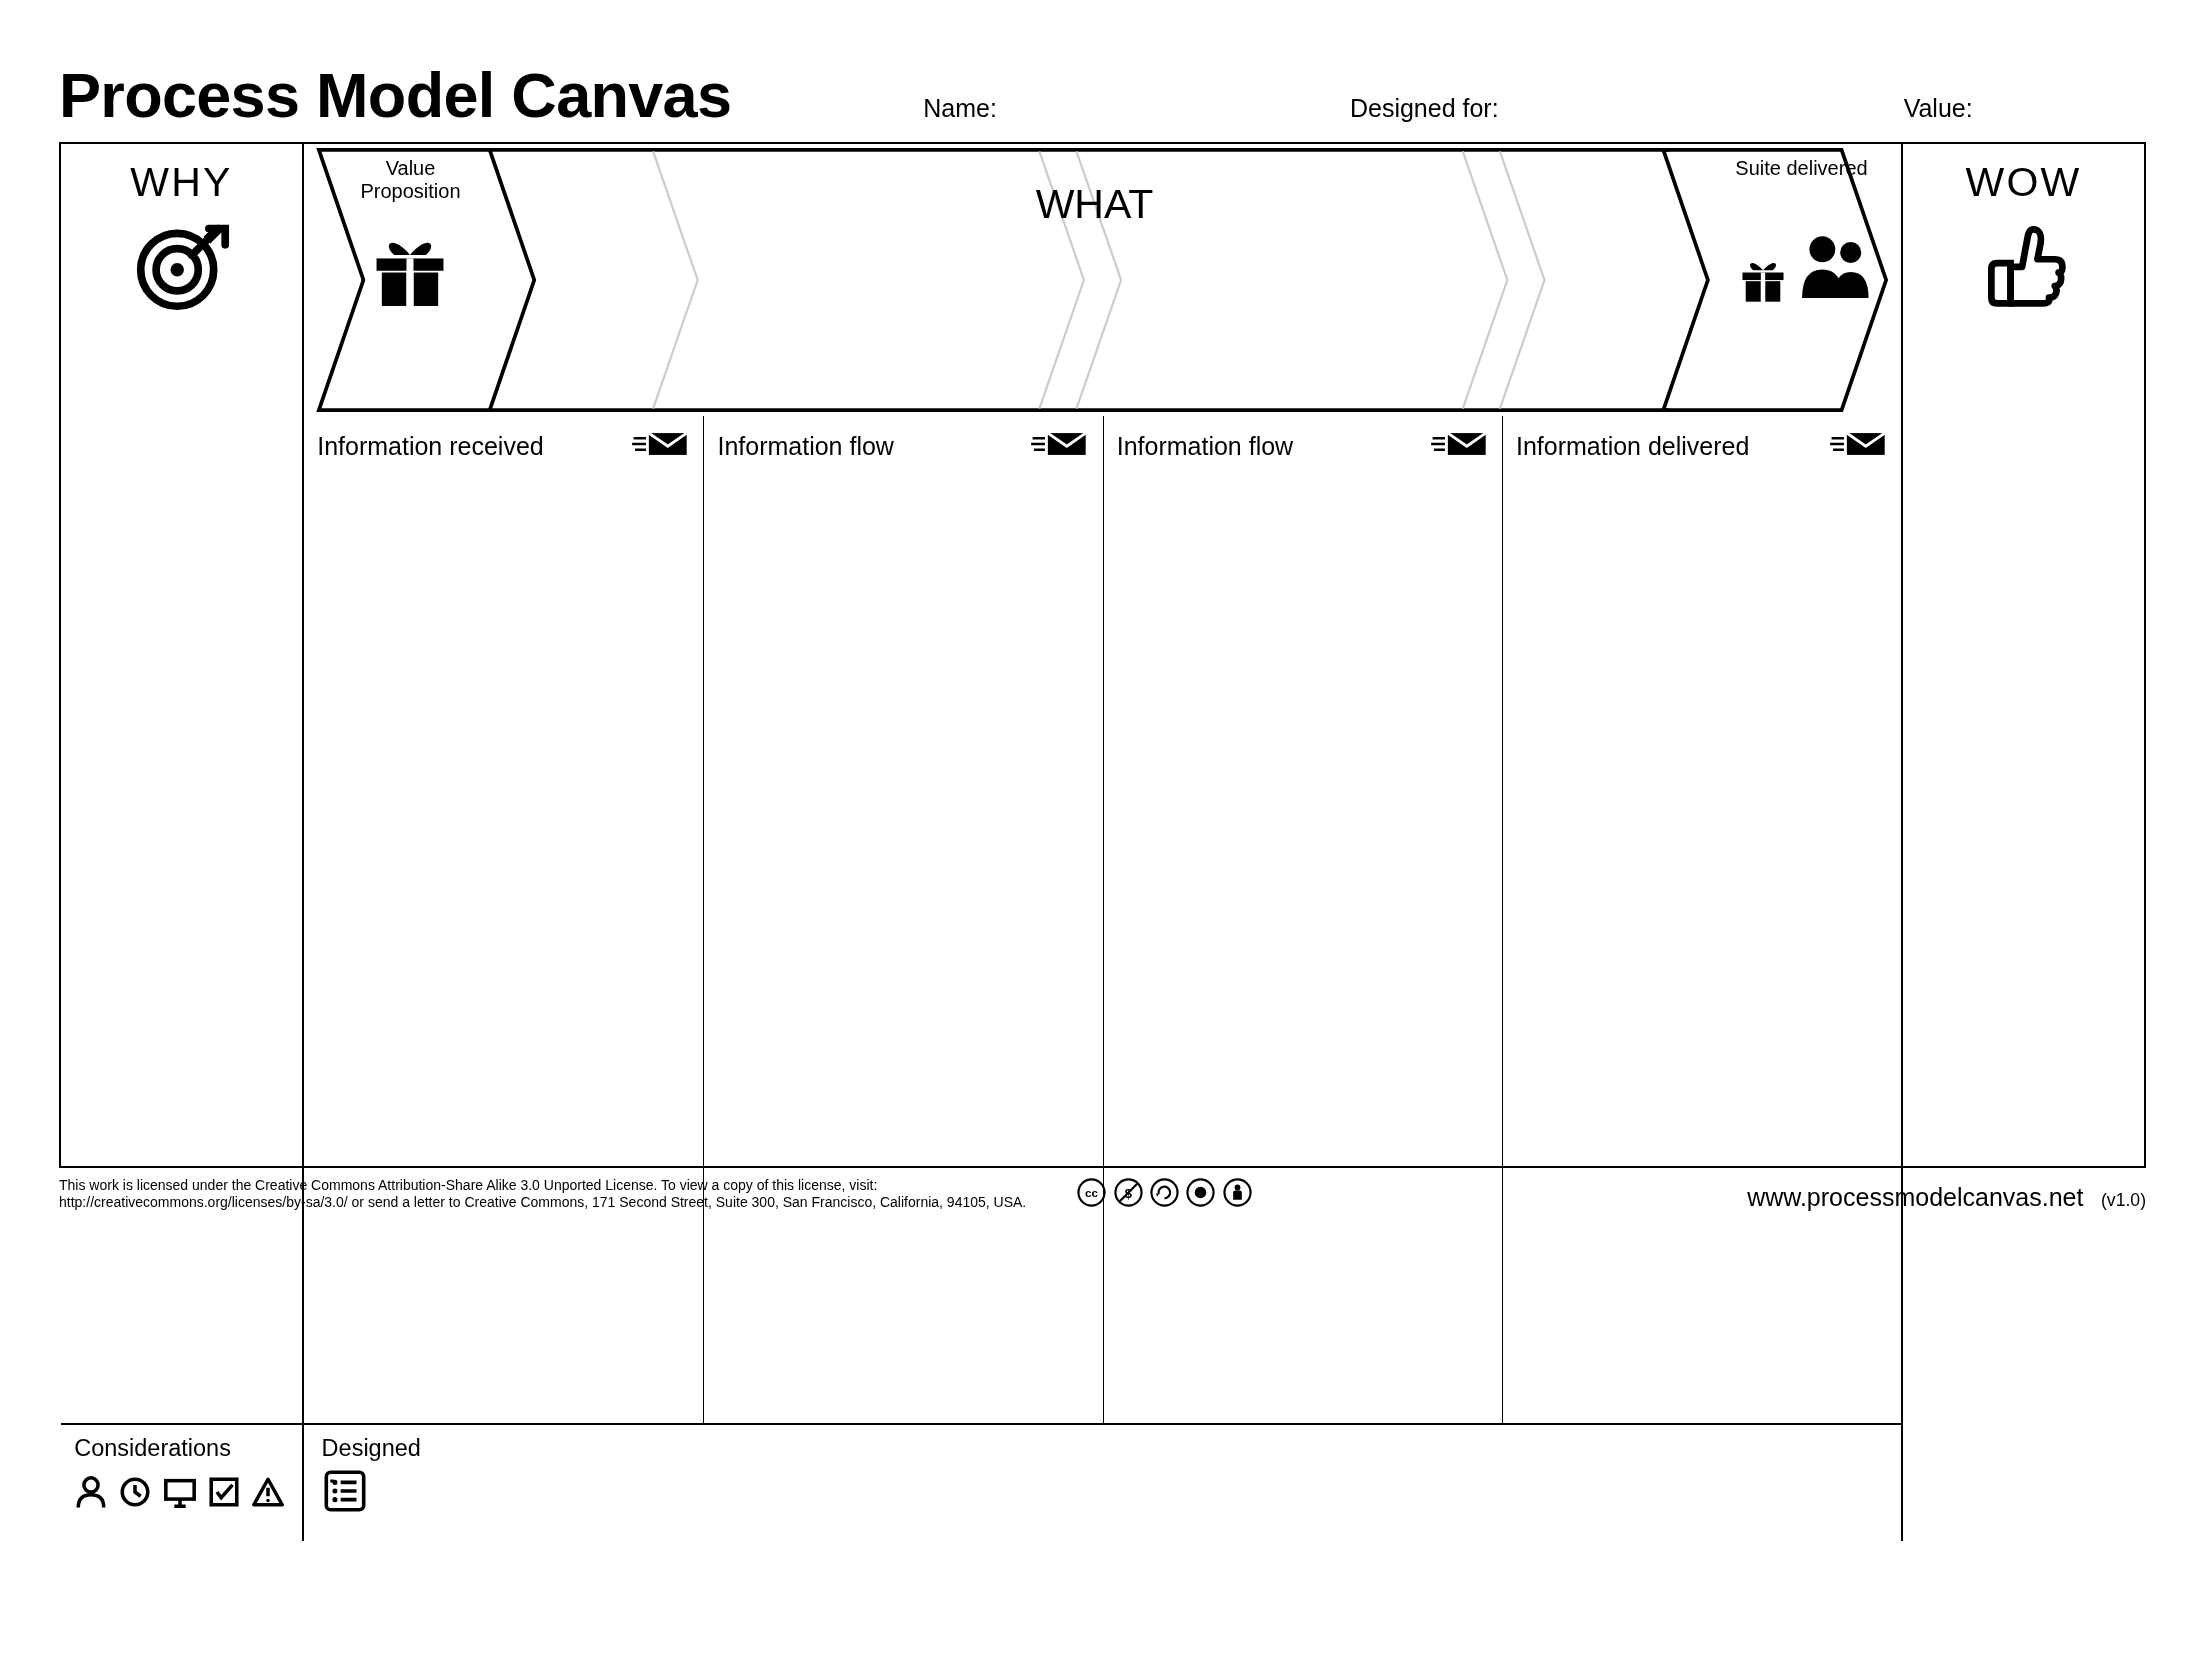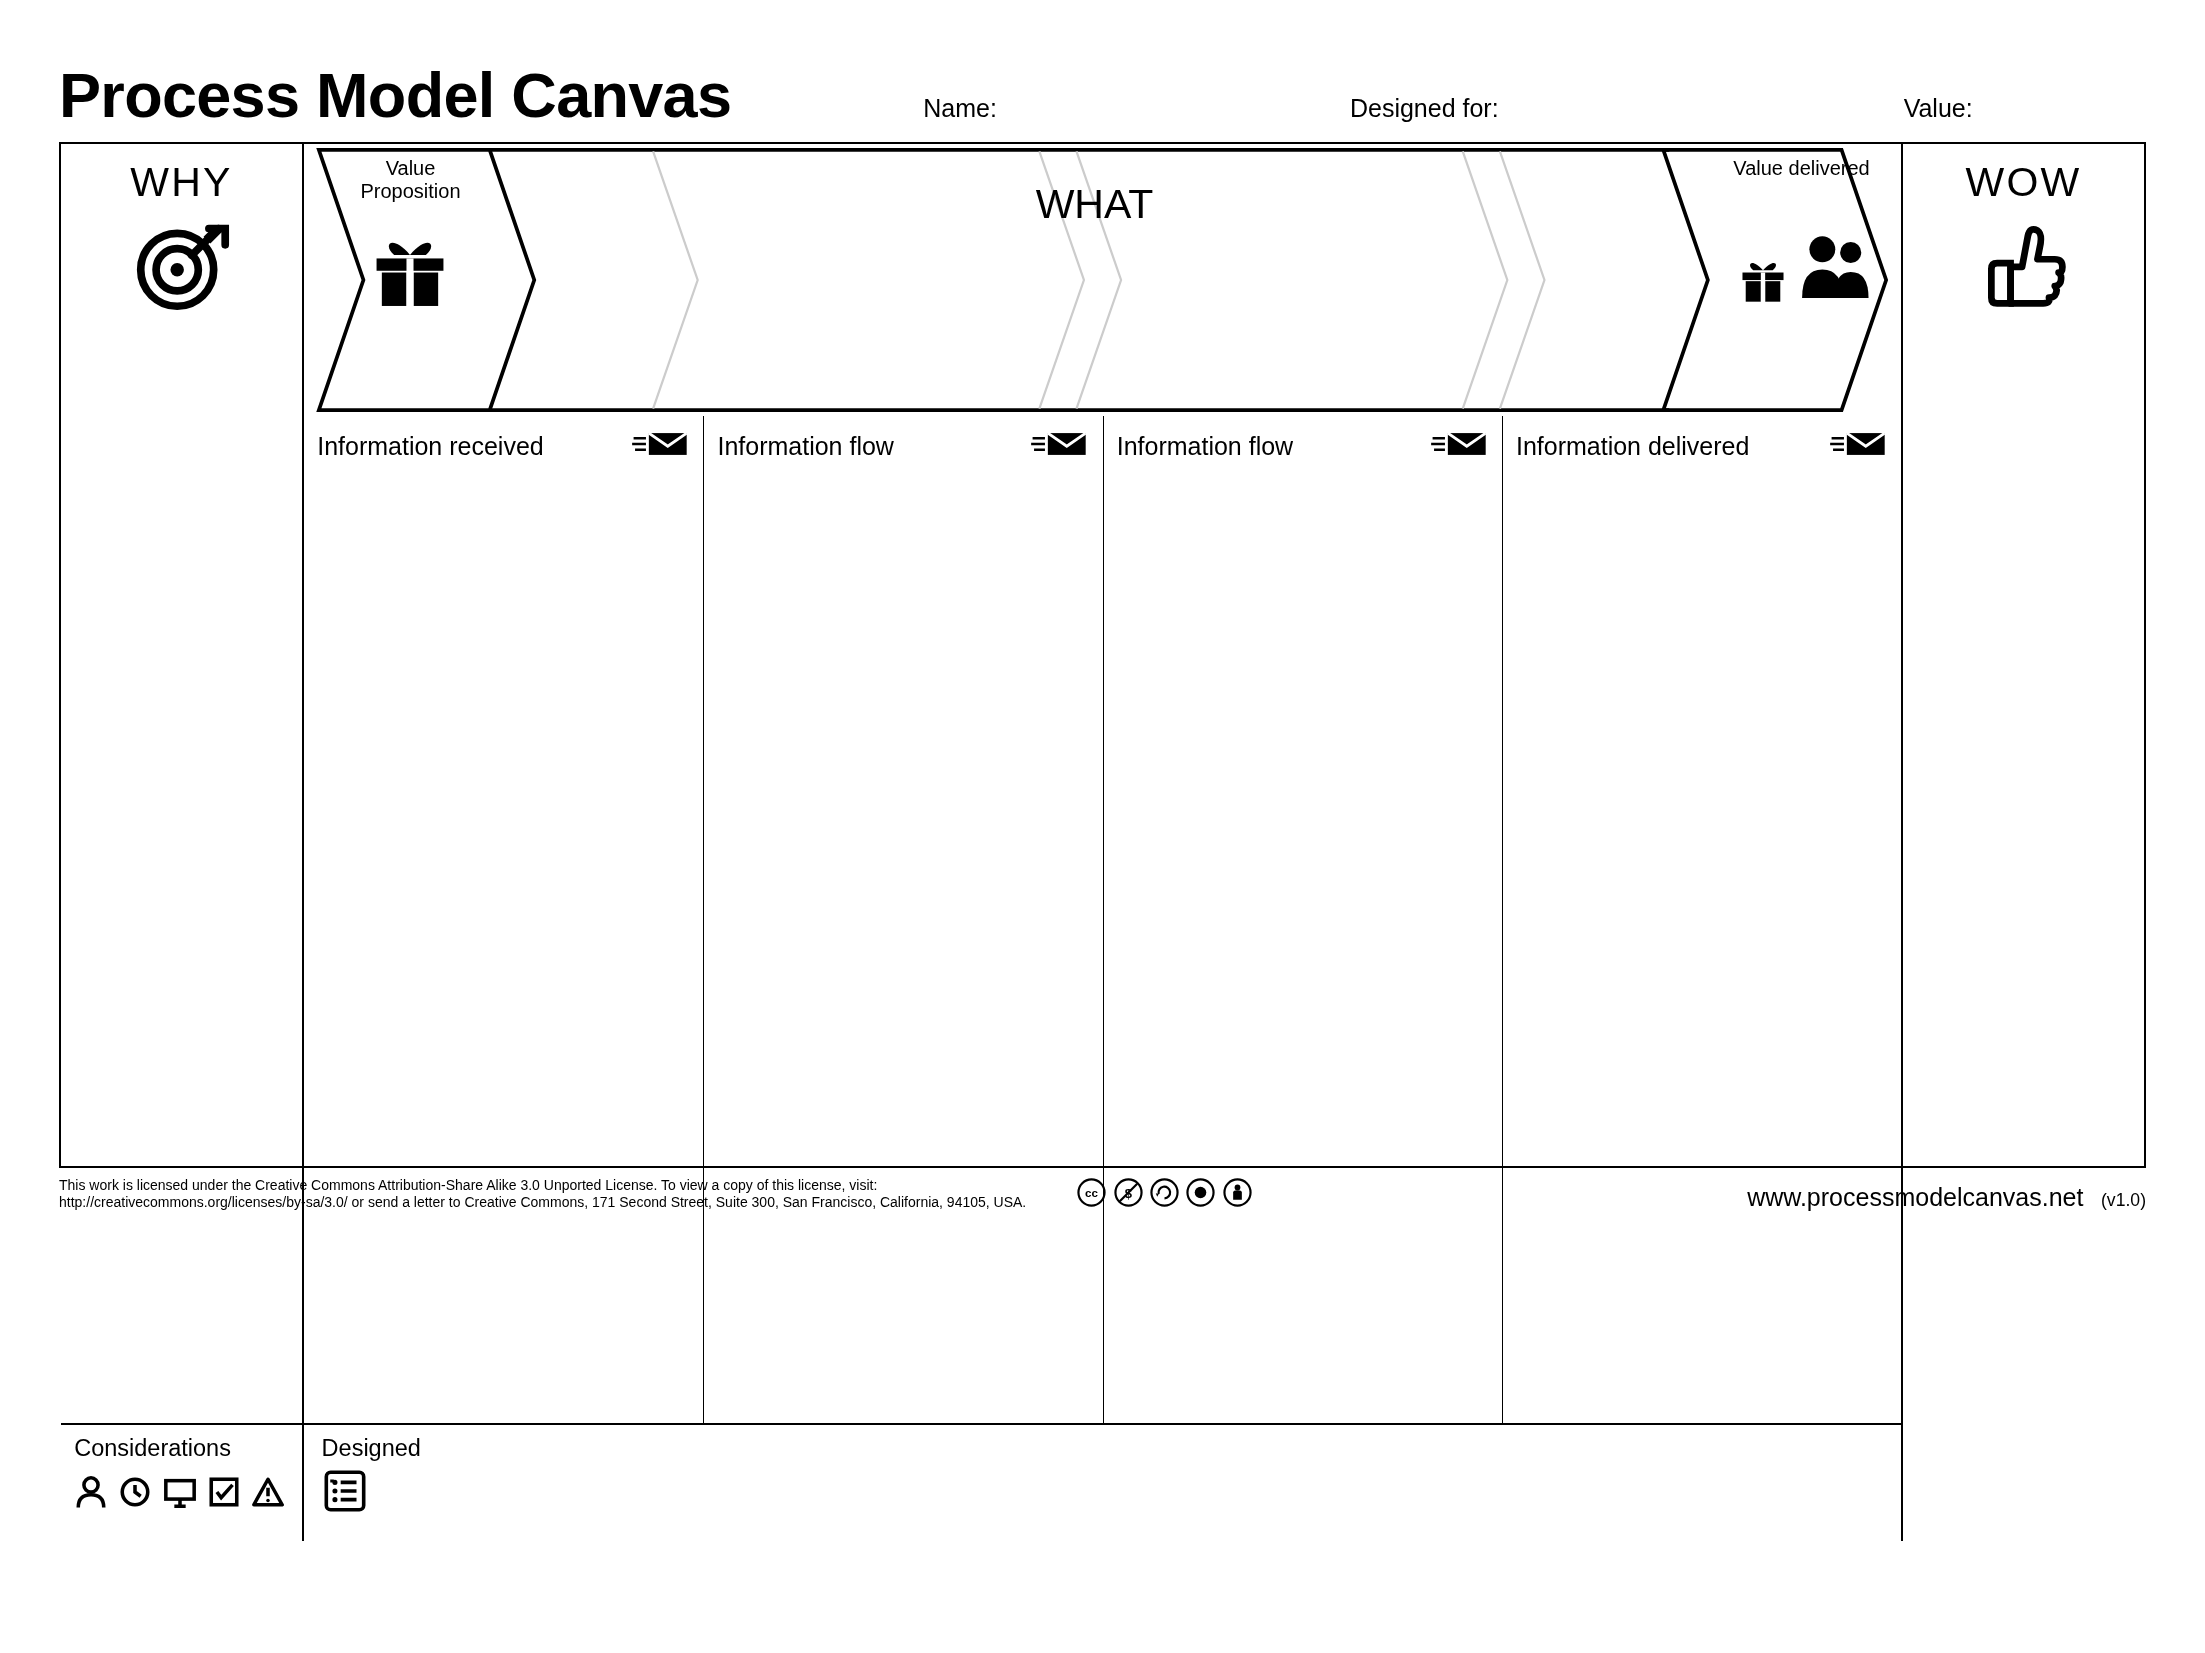--- a/index.html
+++ b/index.html
@@ -298,21 +298,21 @@
           <polyline points="250,362 1838,362" stroke="#000" stroke-width="5" fill="none"></polyline>
 
           <polyline points="470,10 530,185 470,360" stroke="#ccc" stroke-width="3" fill="none"></polyline>
           <polyline points="990,10 1050,185 990,360" stroke="#ccc" stroke-width="3" fill="none"></polyline>
           <polyline points="1040,10 1100,185 1040,360" stroke="#ccc" stroke-width="3" fill="none"></polyline>
           <polyline points="1560,10 1620,185 1560,360" stroke="#ccc" stroke-width="3" fill="none"></polyline>
           <polyline points="1610,10 1670,185 1610,360" stroke="#ccc" stroke-width="3" fill="none"></polyline>
         </svg>
         <div class="chev-label chev-value-prop">Value Proposition</div>
         <div class="chev-label chev-what">WHAT</div>
-        <div class="chev-label chev-value-deliv">Value delivered</div>
+        <div class="chev-label chev-value-deliv">Suite delivered</div>
         <span class="chev-icon chev-gift-left"><svg viewBox="0 0 120 120" width="88" height="88">
               <use href="#gift"></use>
             </svg></span>
         <span class="chev-icon chev-right-icons">
           <svg viewBox="0 0 74 74" width="54" height="54">
               <use href="#gift"></use>
             </svg>
           <svg viewBox="0 0 110 110" width="81" height="81">
               <use href="#people"></use>
             </svg>

